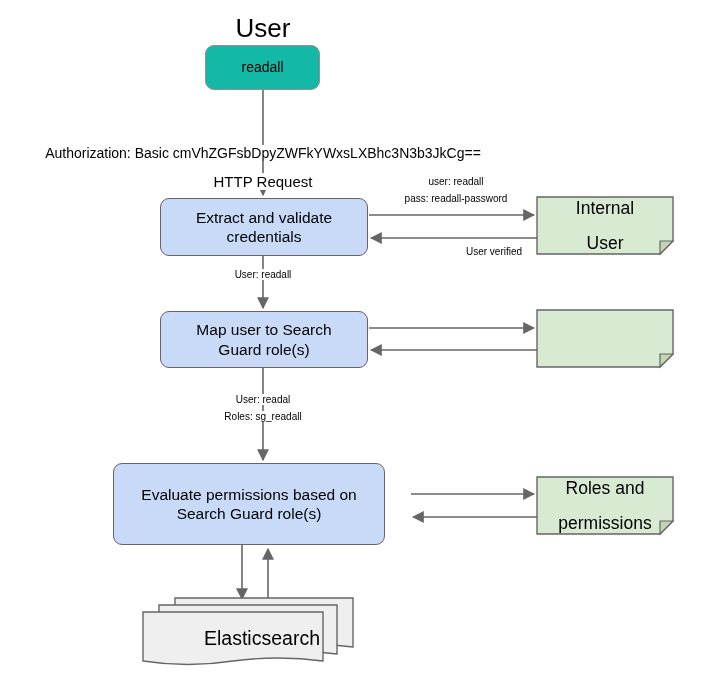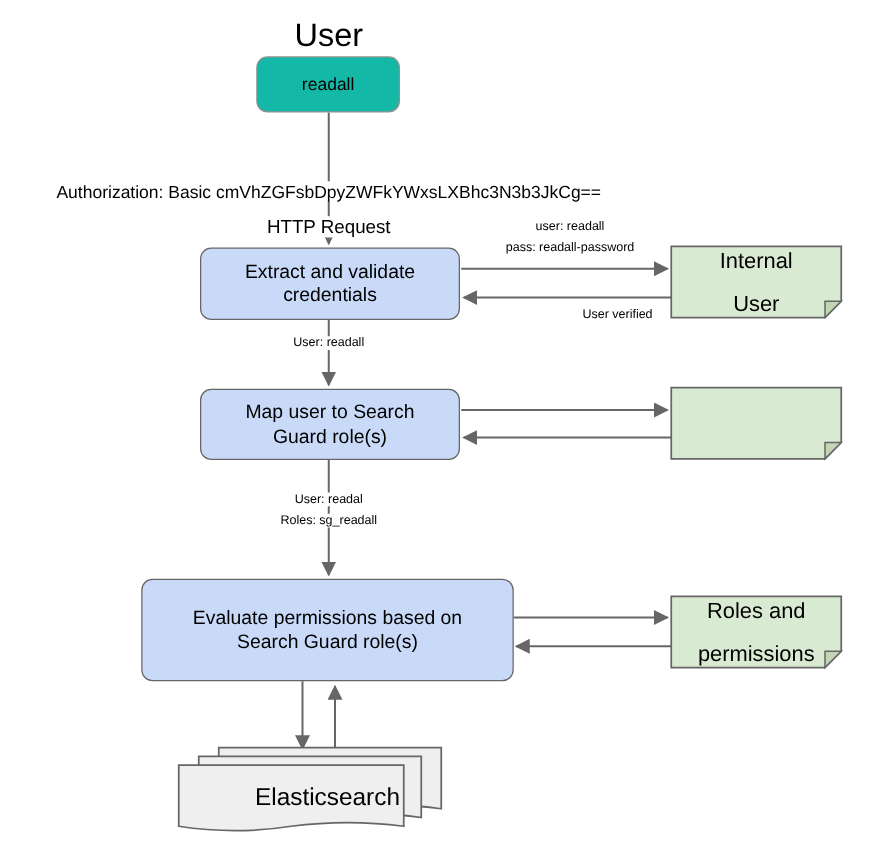--- a/index.html
+++ b/index.html
@@ -88,21 +88,21 @@
   <div class="node blue rounded" style="left:160px;top:198px;width:208px;height:58px;">
     <span>Extract and validate</span>
     <span>credentials</span>
   </div>
 
   <div class="node blue rounded" style="left:160px;top:311px;width:208px;height:57px;">
     <span>Map user to Search</span>
     <span>Guard role(s)</span>
   </div>
 
-  <div class="node blue rounded" style="left:113px;top:463px;width:298px;height:82px;">
+  <div class="node blue rounded" style="left:113px;top:463px;width:272px;height:82px;">
     <span>Evaluate permissions based on</span>
     <span>Search Guard role(s)</span>
   </div>
 
   <div class="note-text" style="left:537px;top:197px;width:136px;height:57px;">
     <span>Internal</span>
     <span>User</span>
   </div>
   <div class="note-text" style="left:537px;top:477px;width:136px;height:57px;">
     <span>Roles and</span>

